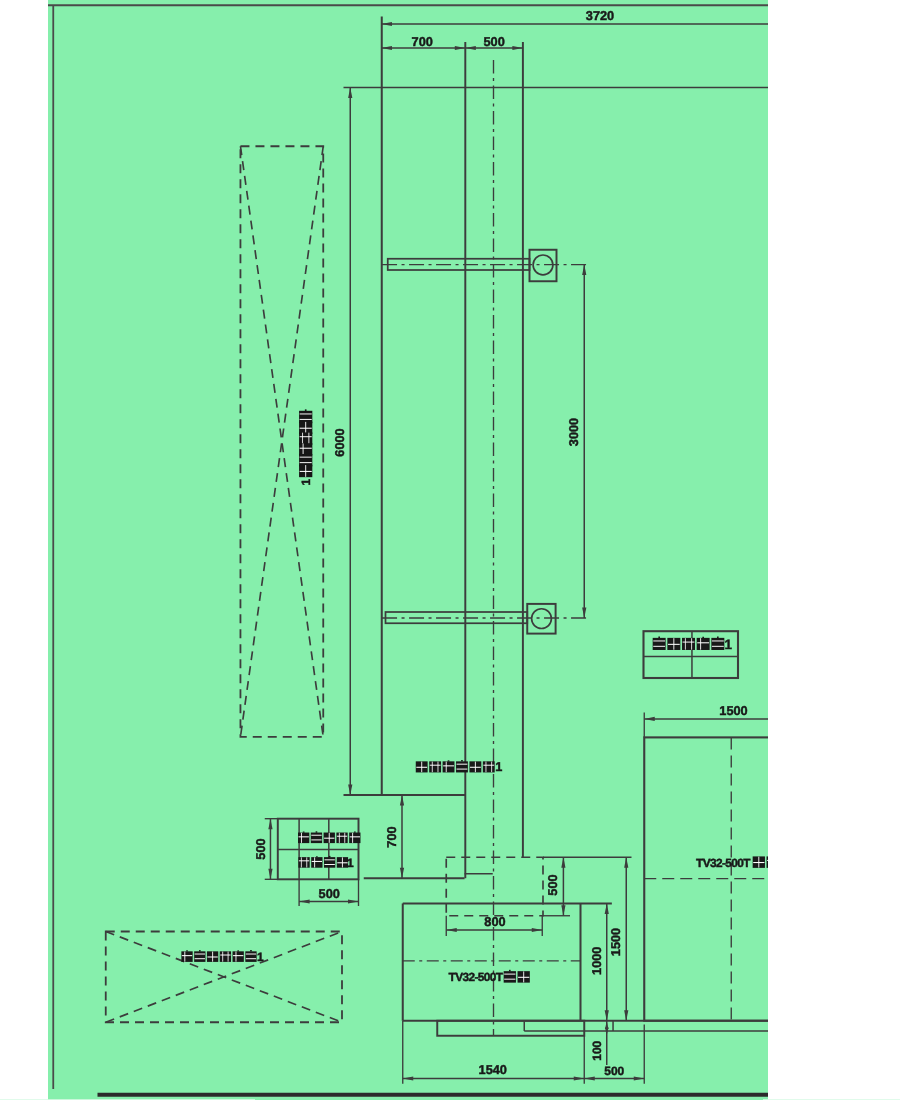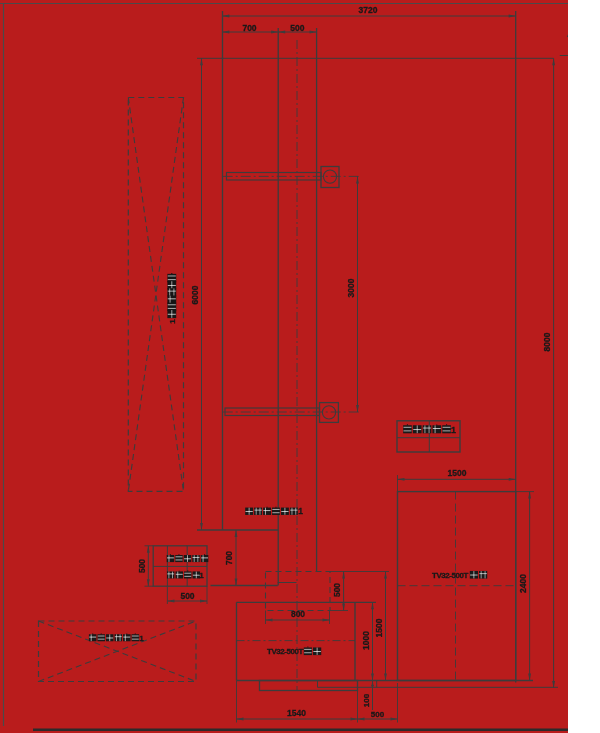--- a/index.html
+++ b/index.html
@@ -1,16 +1,16 @@
 <!DOCTYPE html>
 <html><head>
 <meta charset="utf-8">
 <style>
 html,body{margin:0;padding:0;background:#ffffff;}
-#page{position:relative;width:568px;height:733px;background:#b91c1c;overflow:hidden;}
+#page{position:relative;width:480px;height:733px;background:#86efac;overflow:hidden;margin-left:32px;}
 text{font-family:"Liberation Sans",sans-serif;}
 </style>
 </head>
 <body>
 
 <div id="page">
 <svg style="will-change:transform" width="600" height="733" viewBox="0 0 600 733" xmlns="http://www.w3.org/2000/svg">
 
 <line x1="0" y1="3.5" x2="600" y2="3.5" stroke="#4a4a4a" stroke-width="1.2"></line>
 

